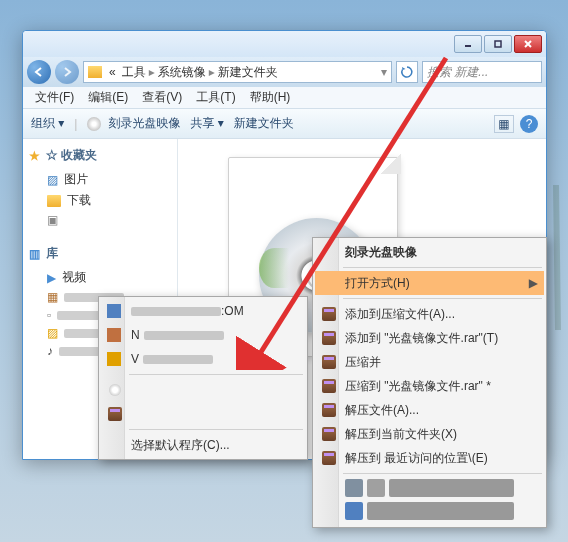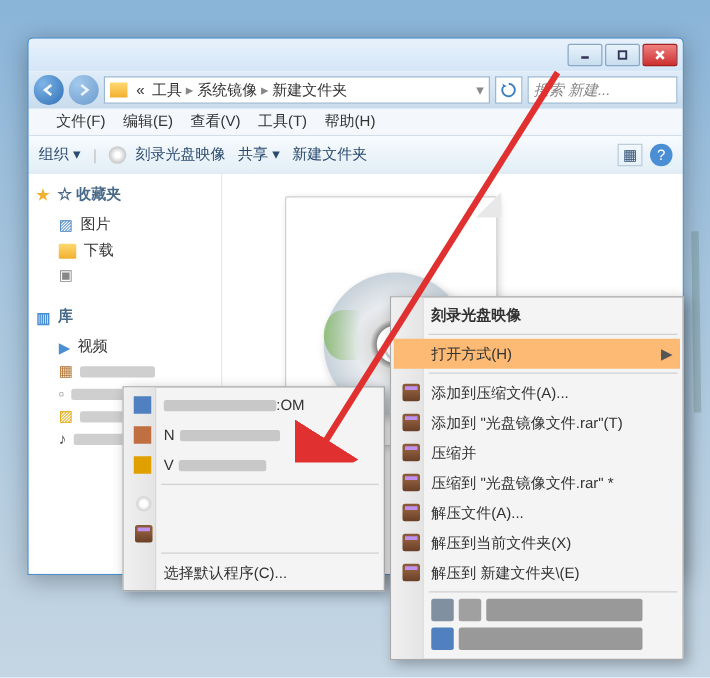--- a/index.html
+++ b/index.html
@@ -11,38 +11,38 @@
 .tbtn.min{background:linear-gradient(180deg,#e8f2fc,#c8deee);border:1px solid #8aa8c6}
 .tbtn.max{background:linear-gradient(180deg,#e8f2fc,#c8deee);border:1px solid #8aa8c6}
 .tbtn.close{background:linear-gradient(180deg,#f08080,#cc3030);border:1px solid #a02020}
 .addrbar{height:30px;display:flex;align-items:center;padding:3px 4px;gap:4px;background:linear-gradient(180deg,#e0edf9,#c8dced)}
 .nav-btn{width:24px;height:24px;border-radius:12px;background:radial-gradient(circle at 30% 30%,#7fb5e8,#2e6fb5);display:flex;align-items:center;justify-content:center;color:#fff}
 .path{flex:1;height:22px;background:#fff;border:1px solid #9bb8d3;display:flex;align-items:center;padding:0 4px;color:#333}
 .path .crumb{padding:0 3px}
 .path .sep{color:#888}
 .refresh-btn{width:22px;height:22px;background:#fff;border:1px solid #9bb8d3;display:flex;align-items:center;justify-content:center;color:#3c7fc0}
 .search{width:120px;height:22px;background:#fff;border:1px solid #9bb8d3;display:flex;align-items:center;padding:0 4px;color:#888;font-style:italic}
-.menubar{height:22px;display:flex;align-items:center;padding:0 22px;gap:14px;color:#333;background:#f4f8fc;border-bottom:1px solid #d2dfea}
+.menubar{height:22px;display:flex;align-items:center;padding:0 12px;gap:14px;color:#333;background:#f4f8fc;border-bottom:1px solid #d2dfea}
 .toolbar{height:30px;display:flex;align-items:center;padding:0 8px;gap:10px;background:linear-gradient(180deg,#f7fbfe,#e2eef6);border-bottom:1px solid #d2dfea;color:#2a4a6f}
 .tool{display:flex;align-items:center;gap:4px}
 .body{display:flex;height:calc(100% - 108px)}
 .sidebar{width:155px;background:#fff;border-right:1px solid #e0e8ee;padding:8px 6px;overflow:hidden}
 .side-group{margin-bottom:16px}
 .side-head{display:flex;align-items:center;gap:6px;font-weight:bold;color:#4a6a8a;margin-bottom:5px}
 .side-item{display:flex;align-items:center;gap:6px;padding:2px 0 2px 18px;color:#333}
 .star{color:#f0b030}
 .content{flex:1;background:#fff;position:relative;overflow:hidden}
 .disc-icon{position:absolute;left:50px;top:18px;width:180px;height:180px}
 .disc-page{width:170px;height:200px;background:#fff;border:1px solid #d0d0d0;border-radius:2px;position:relative;box-shadow:2px 2px 6px rgba(0,0,0,.15)}
 .disc-page:before{content:"";position:absolute;right:-4px;top:-4px;width:20px;height:20px;background:linear-gradient(135deg,transparent 50%,#e8e8e8 50%)}
 .disc{position:absolute;left:30px;top:60px;width:115px;height:115px;border-radius:50%;background:radial-gradient(circle,#fff 0%,#fff 18%,#888 19%,#ddd 25%,#e8ebef 40%,#c8d2da 70%,#b0bdc8 100%);box-shadow:2px 3px 8px rgba(0,0,0,.2)}
 .disc:after{content:"";position:absolute;left:42%;top:42%;width:16%;height:16%;border-radius:50%;background:#fff;border:2px solid #ccc}
 .disc .hl{position:absolute;left:0;top:30px;width:30px;height:40px;background:linear-gradient(90deg,#6eb040,transparent);border-radius:50% 0 0 50%;opacity:.6}
 .ctx-menu{position:absolute;background:#f4f4f4;border:1px solid #a8a8a8;box-shadow:3px 3px 10px rgba(0,0,0,.3);padding:2px}
-.ctx-menu.first{left:98px;top:309px;width:210px}
+.ctx-menu.first{left:98px;top:296px;width:210px}
 .ctx-menu.second{left:312px;top:237px;width:235px}
 .ctx-row{display:flex;align-items:center;height:24px;padding:0 20px 0 30px;position:relative;color:#333}
 .ctx-row.bold{font-weight:bold}
 .ctx-row:hover,.ctx-row.hover{background:#fdba74}
 .ctx-row .ico{position:absolute;left:6px;width:16px;height:16px;display:flex;align-items:center;justify-content:center}
 .ctx-row .arrow{position:absolute;right:6px;color:#555}
 .ctx-sep{height:1px;background:#d0d0d0;margin:3px 2px 3px 28px}
 .ctx-icobar{position:absolute;left:0;top:0;bottom:0;width:26px;background:linear-gradient(90deg,#f0f0f0,#e4e4e4);border-right:1px solid #d8d8d8}
 .rar-ico{width:14px;height:14px;background:linear-gradient(180deg,#8a5a3a 40%,#6a4028 100%);border-radius:2px;position:relative}
 .rar-ico:before{content:"";position:absolute;top:2px;left:2px;right:2px;height:3px;background:#c090f0}
@@ -270,21 +270,21 @@
   <div class="ctx-row">
       <span class="ico">
         <span class="rar-ico"></span>
       </span>
       <span>解压到当前文件夹(X)</span>
     </div>
   <div class="ctx-row">
       <span class="ico">
         <span class="rar-ico"></span>
       </span>
-      <span>解压到 新建文件夹\(E)</span>
+      <span>解压到 最近访问的位置\(E)</span>
     </div>
   <div class="ctx-sep"></div>
   <div class="sendto-strip">
       <div></div>
       <div style="background:#a0a0a0"></div>
       <div style="flex:1;background:#999"></div>
     </div>
   <div class="sendto-strip">
       <div style="background:#5080c0"></div>
       <div style="flex:1;background:#999"></div>

